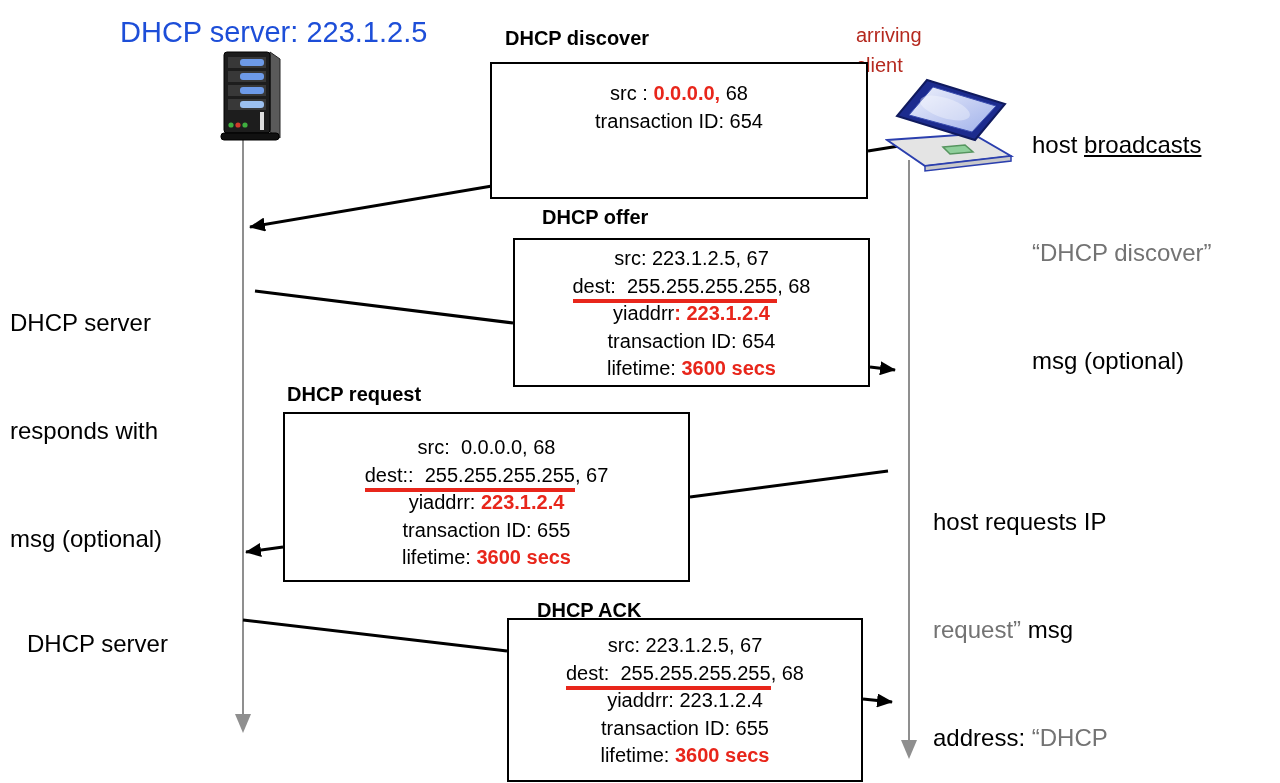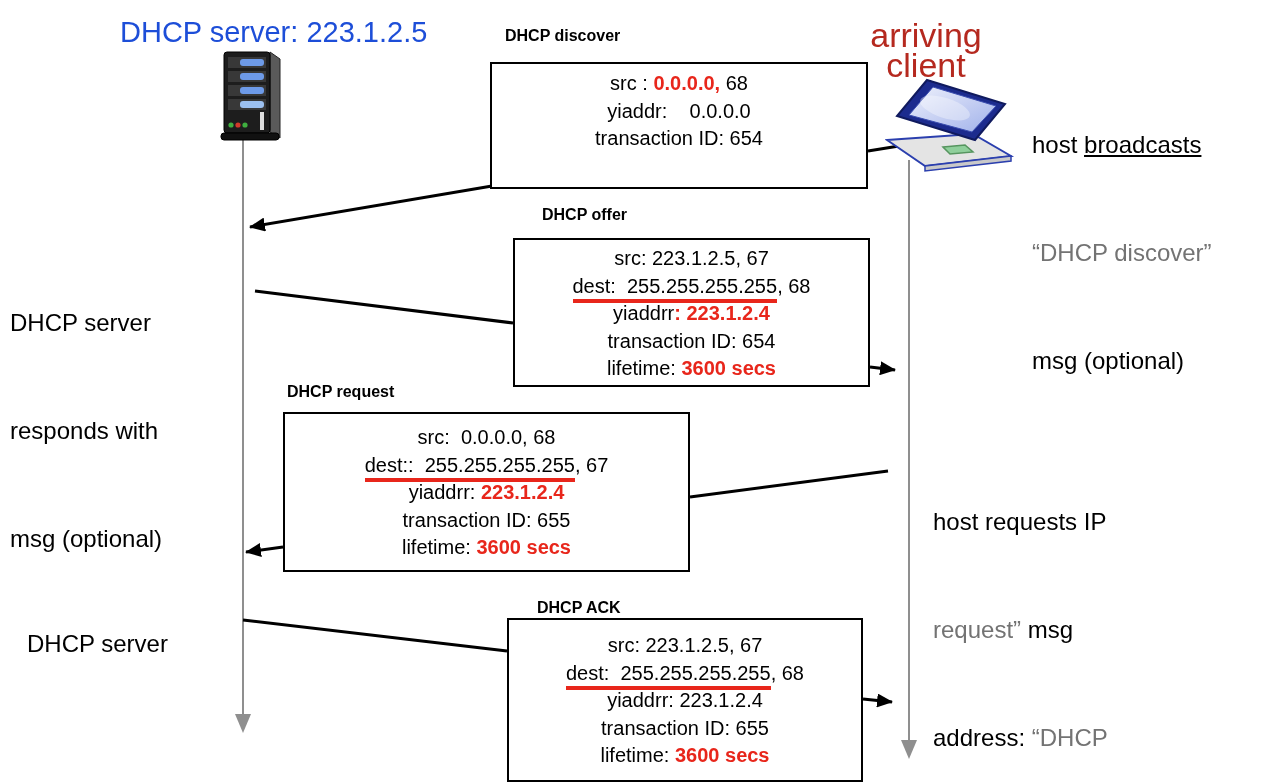--- a/index.html
+++ b/index.html
@@ -8,29 +8,29 @@
     font-family:"Liberation Sans",sans-serif;color:#000;
   }
   .abs{position:absolute;}
   
   .msgbox{
     position:absolute;background:#fff;border:2px solid #000;
     font-size:20px;text-align:center;
   }
   .msgbox .row{white-space:pre;line-height:27.5px;}
   .boxtitle{
-    position:absolute;font-size:16px;font-weight:bold;white-space:pre;
+    position:absolute;font-size:20px;font-weight:bold;white-space:pre;
   }
   .r{color:#e8261b;font-weight:bold;}
   .u{border-bottom:4px solid #e8261b;padding-bottom:2px;}
   
   .note{position:absolute;font-size:24px;line-height:36px;white-space:pre;}
   .red{color:#737373;}
   .ublk{text-decoration:underline;}
-  .hostlabel{position:absolute;font-size:34px;line-height:30px;color:#b5291f;text-align:center;white-space:pre;}
+  .hostlabel{position:absolute;font-size:20px;line-height:30px;color:#b5291f;white-space:pre;}
   .servertitle{position:absolute;font-size:29px;color:#1d4ed8;white-space:pre;}
   svg{position:absolute;left:0;top:0;}
 </style>
 </head>
 <body>
 
 <div id="canvas">
 
   <svg width="1280" height="783">
     <defs>
@@ -116,37 +116,36 @@
   </div>
 
   <div class="note" style="left:27px;top:553px;line-height:36.5px;">
     <div>DHCP server</div>
     
     
     
   </div>
 
   <div class="boxtitle" style="left:505px;top:27px;">DHCP discover</div>
-  <div class="msgbox" style="left:490px;top:62px;width:374px;height:117px;padding-top:6px;">
+  <div class="msgbox" style="left:490px;top:62px;width:374px;height:117px;padding-top:16px;">
     <div class="row"><span>src : </span><b class="r">0.0.0.0,</b><span> 68</span></div>
-    <div class="row">yiaddr:    0.0.0.0</div>
     <div class="row">transaction ID: 654</div>
   </div>
 
   <div class="boxtitle" style="left:542px;top:206px;">DHCP offer</div>
   <div class="msgbox" style="left:513px;top:238px;width:353px;height:140px;padding-top:5px;line-height:28px;">
     <div class="row">src: 223.1.2.5, 67</div>
     <div class="row"><span class="u">dest:  255.255.255.255</span><span>, 68</span></div>
     <div class="row"><span>yiaddrr</span><b class="r">: 223.1.2.4</b></div>
     <div class="row">transaction ID: 654</div>
     <div class="row"><span>lifetime: </span><b class="r">3600 secs</b></div>
   </div>
 
   <div class="boxtitle" style="left:287px;top:383px;">DHCP request</div>
-  <div class="msgbox" style="left:283px;top:412px;width:403px;height:146px;padding-top:10px;line-height:28px;">
+  <div class="msgbox" style="left:283px;top:412px;width:403px;height:146px;padding-top:20px;line-height:28px;">
     <div class="row">src:  0.0.0.0, 68</div>
     <div class="row"><span class="u">dest::  255.255.255.255</span><span>, 67</span></div>
     <div class="row"><span>yiaddrr: </span><b class="r">223.1.2.4</b></div>
     <div class="row">transaction ID: 655</div>
     <div class="row"><span>lifetime: </span><b class="r">3600 secs</b></div>
   </div>
 
   <div class="boxtitle" style="left:537px;top:599px;">DHCP ACK</div>
   <div class="msgbox" style="left:507px;top:618px;width:352px;height:148px;padding-top:12px;">
     <div class="row">src: 223.1.2.5, 67</div>

